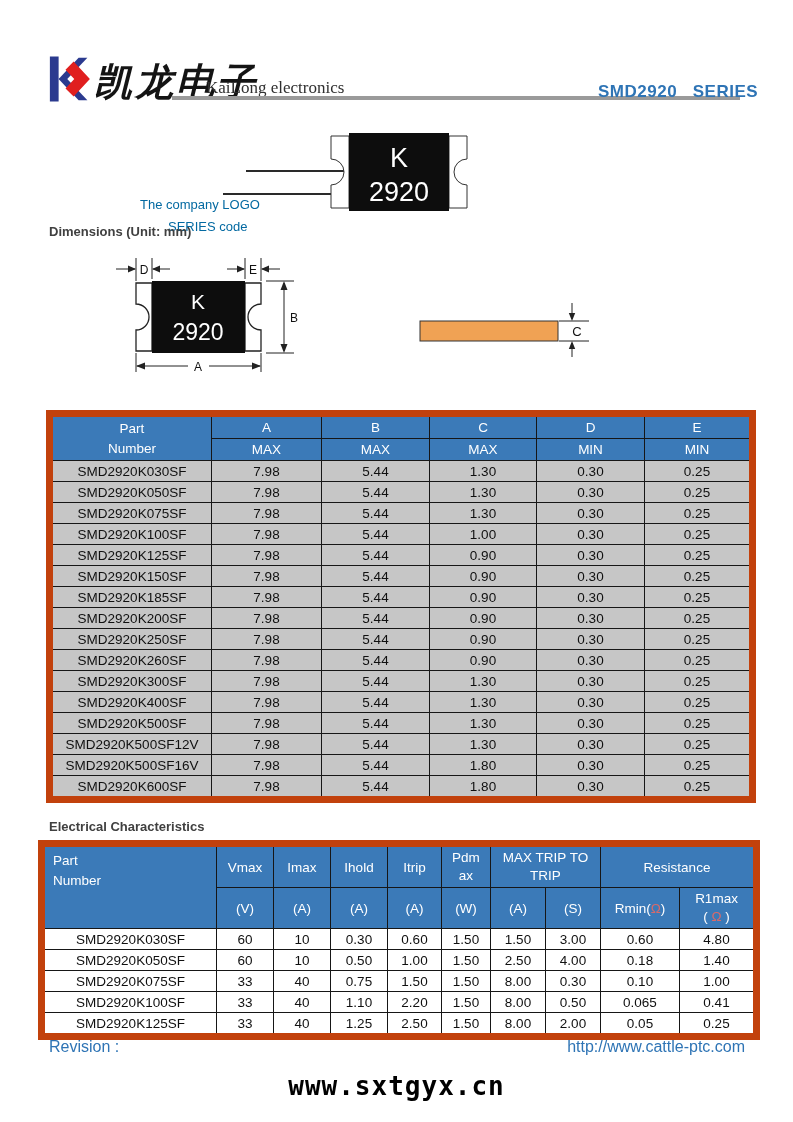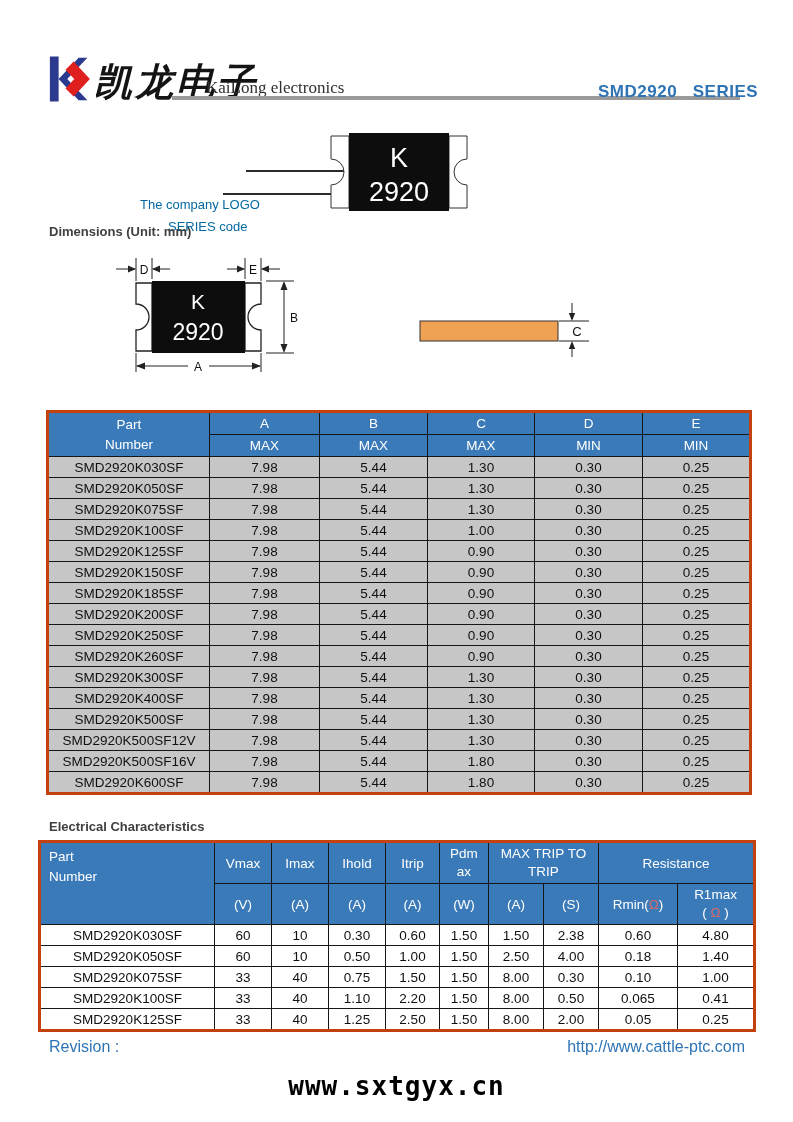--- a/index.html
+++ b/index.html
@@ -24,21 +24,21 @@
 
   
   .section-heading{font-size:13px;font-weight:bold;color:#404040;}
 
   
   table{border-collapse:collapse;table-layout:fixed;}
   .dim-table{left:46px;top:410px;width:703px;}
   .elec-table{left:38px;top:840px;width:715px;}
   th,td{border:1px solid #161616;font-weight:normal;font-size:13.5px;
     text-align:center;padding:0 2px;overflow:hidden;white-space:nowrap;}
-  table{border:3px solid #c2410c;}
+  table{border:7px solid #c2410c;}
   th{background:#3b7ab8;color:#ffffff;}
   .dim-table th{height:21px;}
   .dim-table td{height:20px;background:#c6c6c6;color:#101010;}
   .elec-table .hrow1 th{height:40px;}
   .elec-table .hrow2 th{height:40px;}
   .elec-table td{height:20px;background:#ffffff;color:#101010;}
   .part-head{text-align:left;padding-left:8px;vertical-align:top;padding-top:4px;line-height:20px;}
   .dim-part-head{text-align:center;vertical-align:middle;line-height:20px;}
   .wrap2{line-height:18px;white-space:normal;}
   .omega{color:#d96a6a;}
@@ -344,21 +344,21 @@
   </thead>
   <tbody>
       <tr>
         <td>SMD2920K030SF</td>
         <td>60</td>
         <td>10</td>
         <td>0.30</td>
         <td>0.60</td>
         <td>1.50</td>
         <td>1.50</td>
-        <td>2.38</td>
+        <td>3.00</td>
         <td>0.60</td>
         <td>4.80</td>
       </tr>
       <tr>
         <td>SMD2920K050SF</td>
         <td>60</td>
         <td>10</td>
         <td>0.50</td>
         <td>1.00</td>
         <td>1.50</td>

